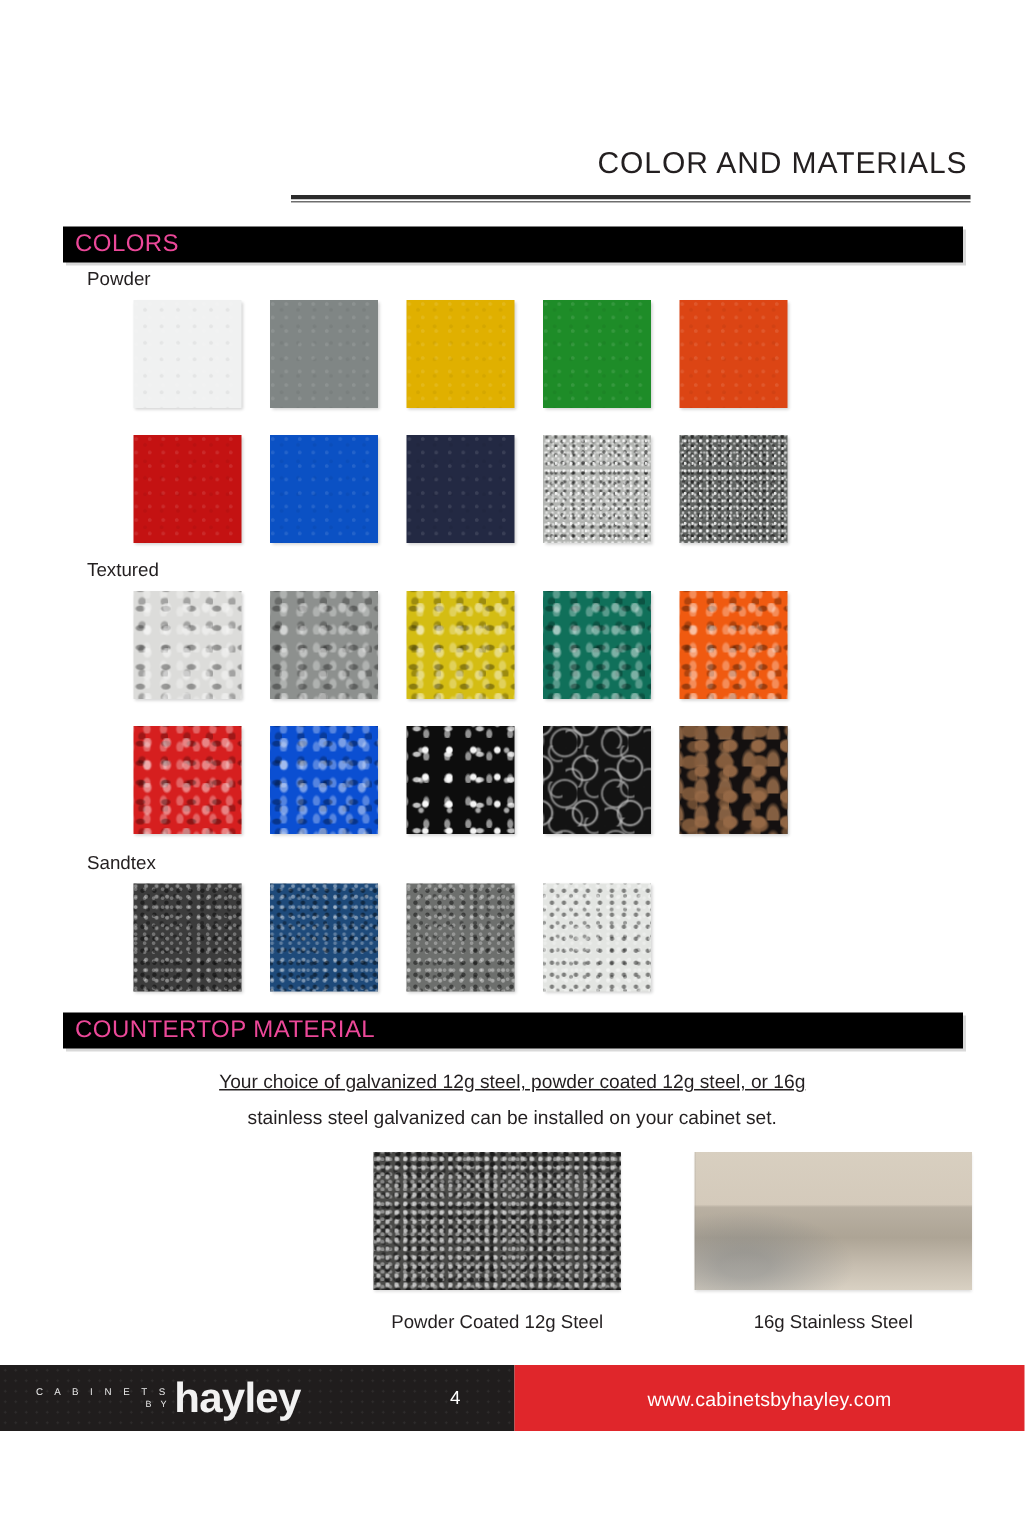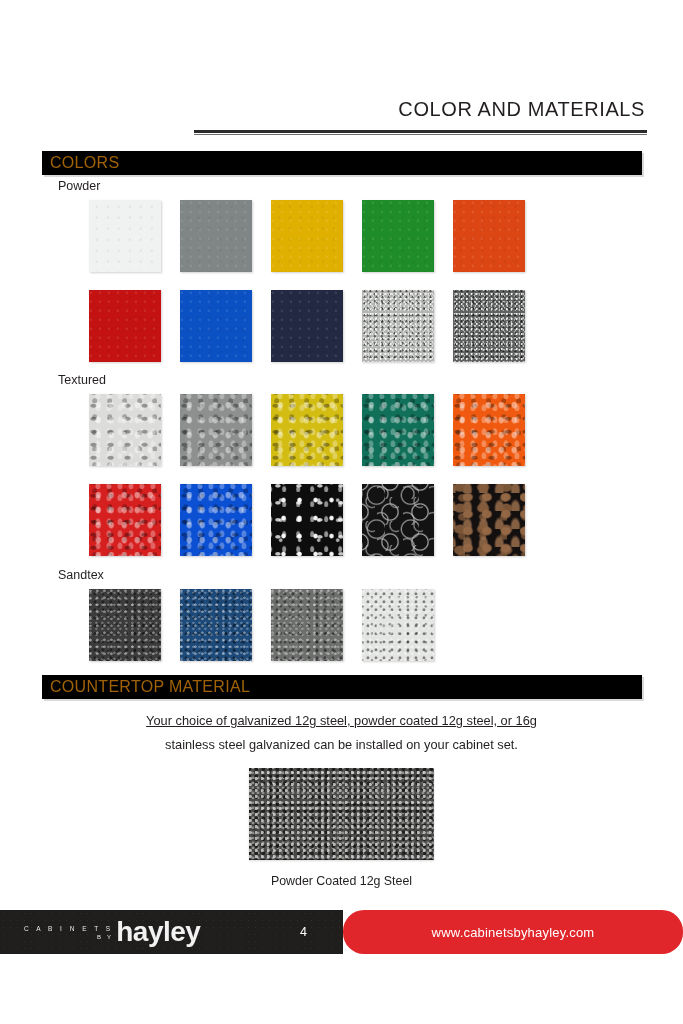--- a/index.html
+++ b/index.html
@@ -23,21 +23,21 @@
   .header-rule{
     position:absolute; left:194px; right:36px; top:32px; height:6px;
   }
   .header-rule .r1{height:2.5px;background:#2b2b2b;}
   .header-rule .r2{height:1px;background:#ffffff;}
   .header-rule .r3{height:1.4px;background:#6e6e6e;}
 
   
   .section-bar{
     position:absolute; left:42px; width:600px; height:24px;
-    background:#000; color:#a16207;
+    background:#000; color:#ec4899;
     box-shadow:2px 2px 0 #d9d9d9;
   }
   .section-bar span{
     position:absolute; left:8px; top:50%; transform:translateY(-50%);
     font-size:16px; letter-spacing:.3px; font-weight:400; white-space:nowrap;
   }
   #bar-colors{ top:151px; }
   #bar-counter{ top:675px; }
 
   
@@ -181,21 +181,21 @@
   .logo-cab{ font-size:6.5px; letter-spacing:3px; color:#e9e9e9; line-height:1.35; }
   .logo-by{ font-size:6px; letter-spacing:2.2px; color:#e9e9e9; line-height:1.2; }
   .logo-hayley{ font-size:28px; font-weight:bold; color:#f2f2f2; line-height:.92; letter-spacing:-.5px; }
   .page-num{
     position:absolute; right:36px; top:50%; transform:translateY(-50%);
     color:#fff; font-size:12.5px;
   }
   .footer-right{
     position:absolute; left:343px; top:0; width:340px; height:44px;
     background:#e0262b; color:#fff;
-    display:flex; align-items:center; justify-content:center;border-radius:21px;
+    display:flex; align-items:center; justify-content:center;
   }
   .footer-right span{ font-size:13px; letter-spacing:.2px; }
 </style>
 </head>
 <body>
 
 <div class="page-header">
   <div class="page-title">COLOR AND MATERIALS</div>
   <div class="header-rule">
     <div class="r1"></div>
@@ -249,23 +249,27 @@
 </div>
 
 <div class="section-bar" id="bar-counter">
   <span>COUNTERTOP MATERIAL</span>
 </div>
 
 <div class="ct-desc" style="top:709px;text-decoration:underline;">Your choice of galvanized 12g steel, powder coated 12g steel, or 16g</div>
 <div class="ct-desc" style="top:733px;">stainless steel galvanized can be installed on your cabinet set.</div>
 
 <div class="ct-items">
-  <div class="ct-item" style="left:249px;width:185px;">
+  <div class="ct-item" style="left:249px;width:165px;">
     <div class="ct-photo ph-powder"></div>
     <div class="ct-cap">Powder Coated 12g Steel</div>
+  </div>
+  <div class="ct-item" style="left:463px;width:185px;">
+    <div class="ct-photo ph-stain"></div>
+    <div class="ct-cap">16g Stainless Steel</div>
   </div>
 </div>
 
 <div class="footer">
   <div class="footer-left">
     <div class="logo">
       <div class="logo-stack">
         <div class="logo-cab">C A B I N E T S</div>
         <div class="logo-by">B Y</div>
       </div>

